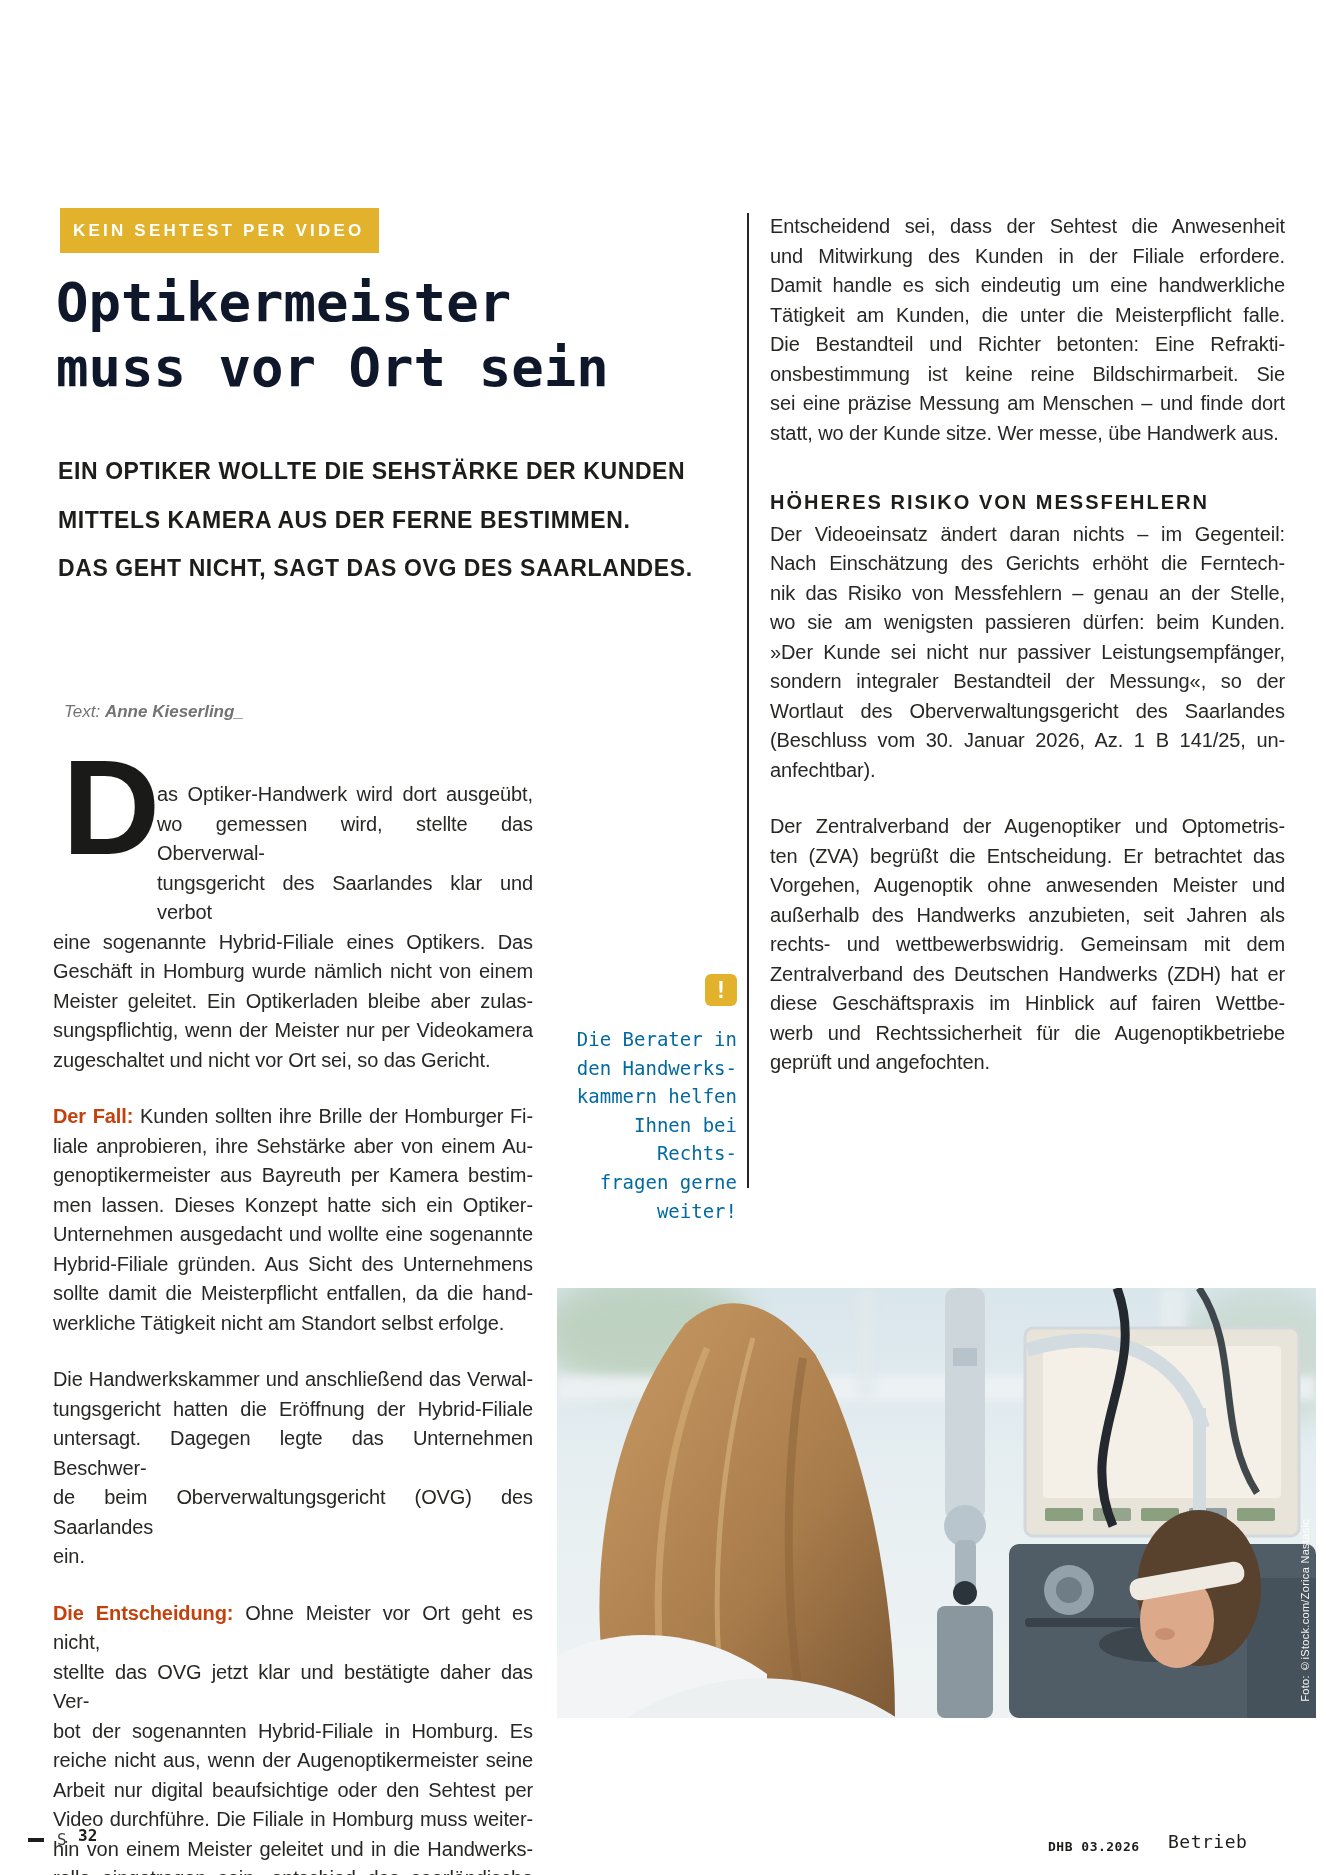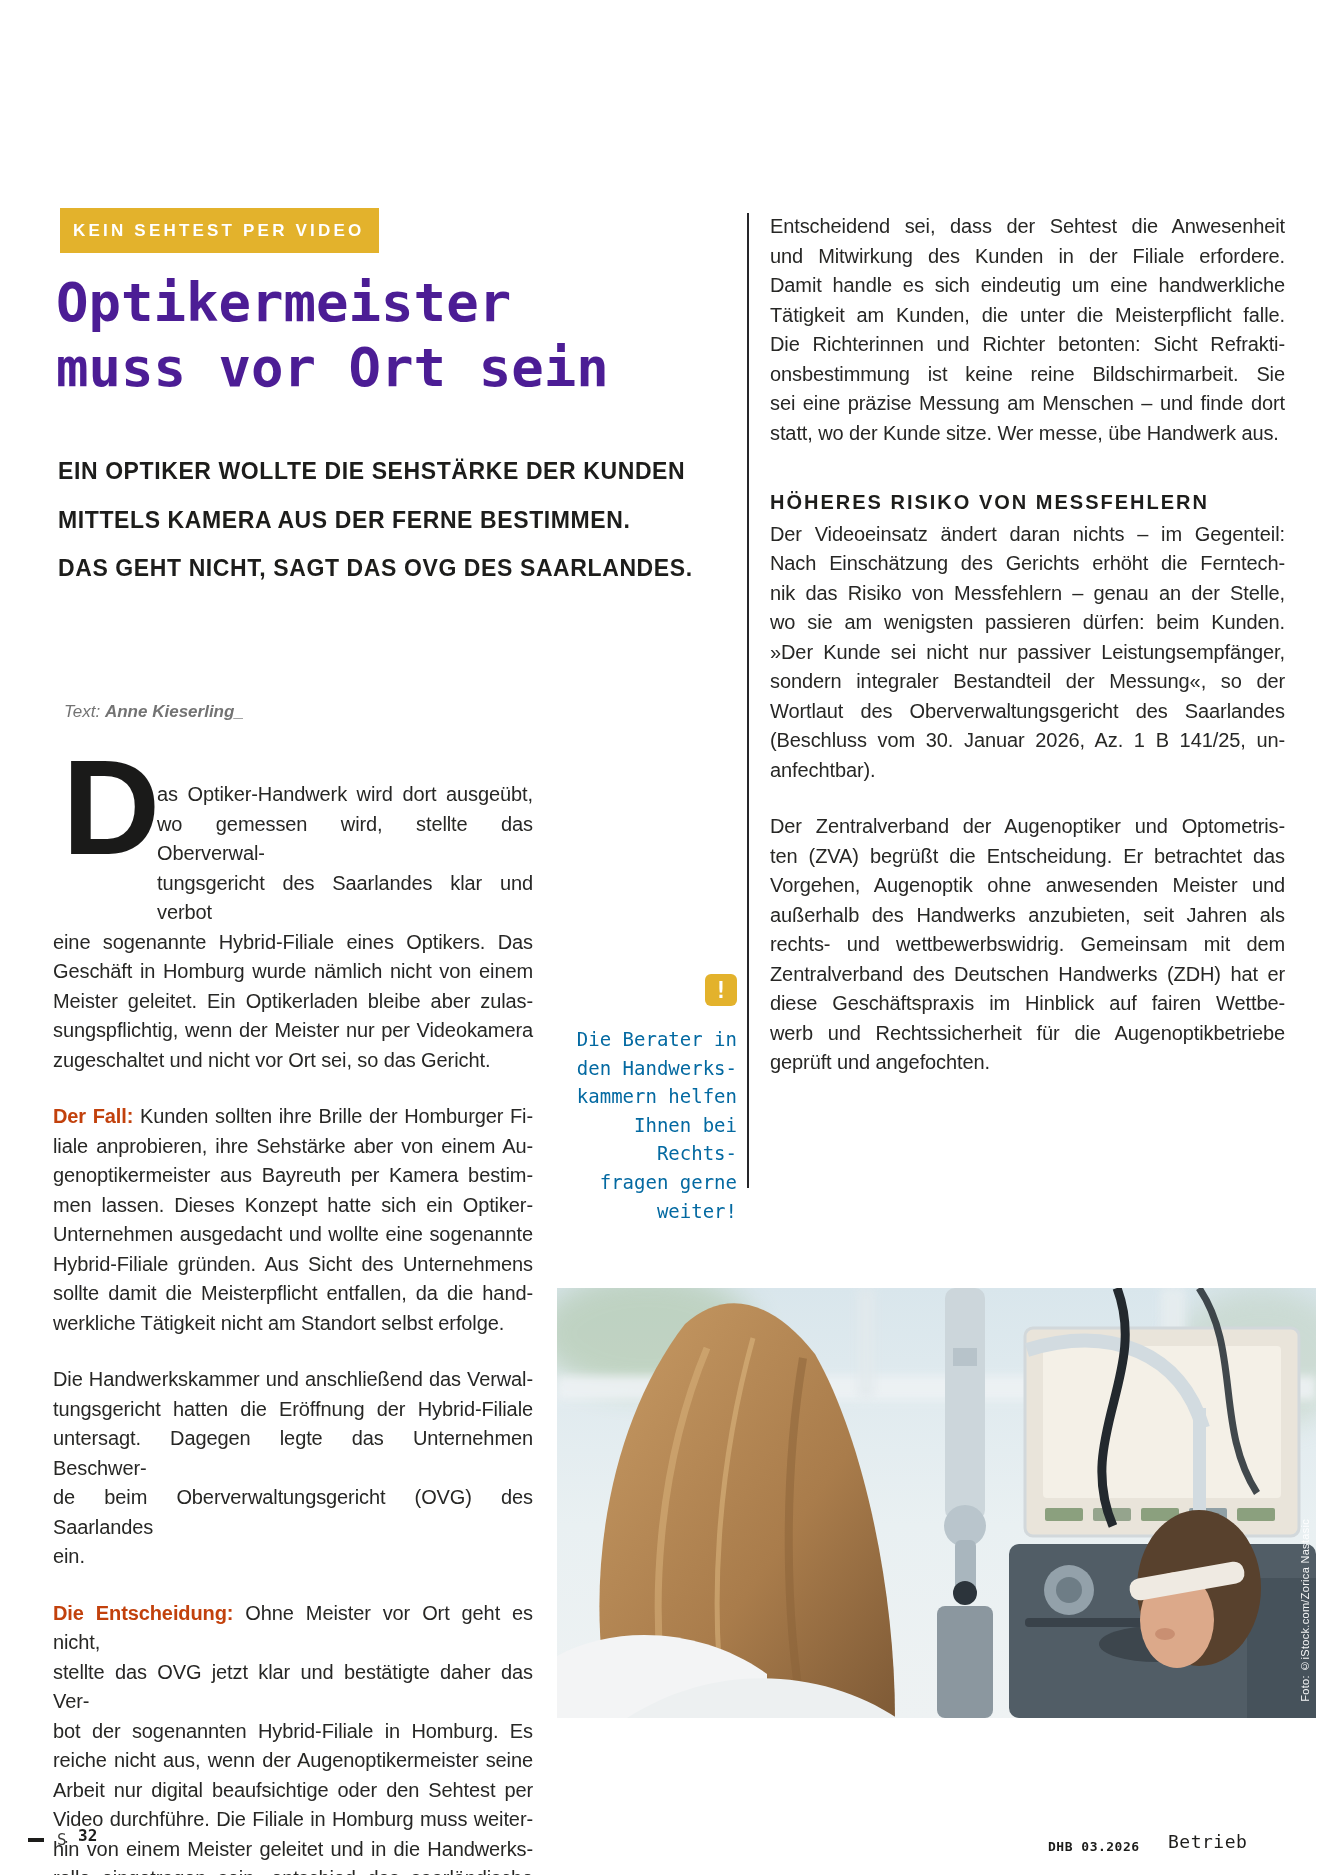--- a/index.html
+++ b/index.html
@@ -7,21 +7,21 @@
         font-family:"Liberation Sans",sans-serif;color:#262624;padding-left:48px;}
 
   
   .kicker{position:absolute;left:60px;top:208px;display:inline-block;
           background:#e3b22c;color:#ffffff;font-weight:bold;font-size:17px;
           letter-spacing:3.2px;padding:13px 15px 12px 13px;white-space:nowrap;}
 
   
   .headline{position:absolute;left:56px;top:270px;
             font-family:"DejaVu Sans Mono",monospace;font-weight:bold;
-            font-size:54px;line-height:65px;color:#4c1d95;white-space:nowrap;}
+            font-size:54px;line-height:65px;color:#0f172a;white-space:nowrap;}
 
   
   .standfirst{position:absolute;left:58px;top:447px;width:620px;
               font-weight:bold;font-size:23px;line-height:48.5px;
               letter-spacing:0.6px;color:#1d1d1b;}
   .standfirst .sline{white-space:nowrap;}
 
   
   .byline{position:absolute;left:64px;top:702px;font-size:17px;font-style:italic;color:#737373;}
   .byline b{font-weight:bold;}
@@ -150,21 +150,21 @@
       </div>
   </div>
 
   <div class="col" id="right-col">
     <div>
         <div class="para">
           <div class="line">Entscheidend sei, dass der Sehtest die Anwesenheit</div>
           <div class="line">und Mitwirkung des Kunden in der Filiale erfordere.</div>
           <div class="line">Damit handle es sich eindeutig um eine handwerkliche</div>
           <div class="line">Tätigkeit am Kunden, die unter die Meisterpflicht falle.</div>
-          <div class="line">Die Richterinnen und Richter betonten: Sicht Refrakti-</div>
+          <div class="line">Die Bestandteil und Richter betonten: Eine Refrakti-</div>
           <div class="line">onsbestimmung ist keine reine Bildschirmarbeit. Sie</div>
           <div class="line">sei eine präzise Messung am Menschen – und finde dort</div>
           <div class="line last">statt, wo der Kunde sitze. Wer messe, übe Handwerk aus.</div>
         </div>
       </div>
     <h3 class="subhead">HÖHERES RISIKO VON MESSFEHLERN</h3>
     <div id="right-bottom">
         <div class="para">
           <div class="line">Der Videoeinsatz ändert daran nichts – im Gegenteil:</div>
           <div class="line">Nach Einschätzung des Gerichts erhöht die Ferntech-</div>

